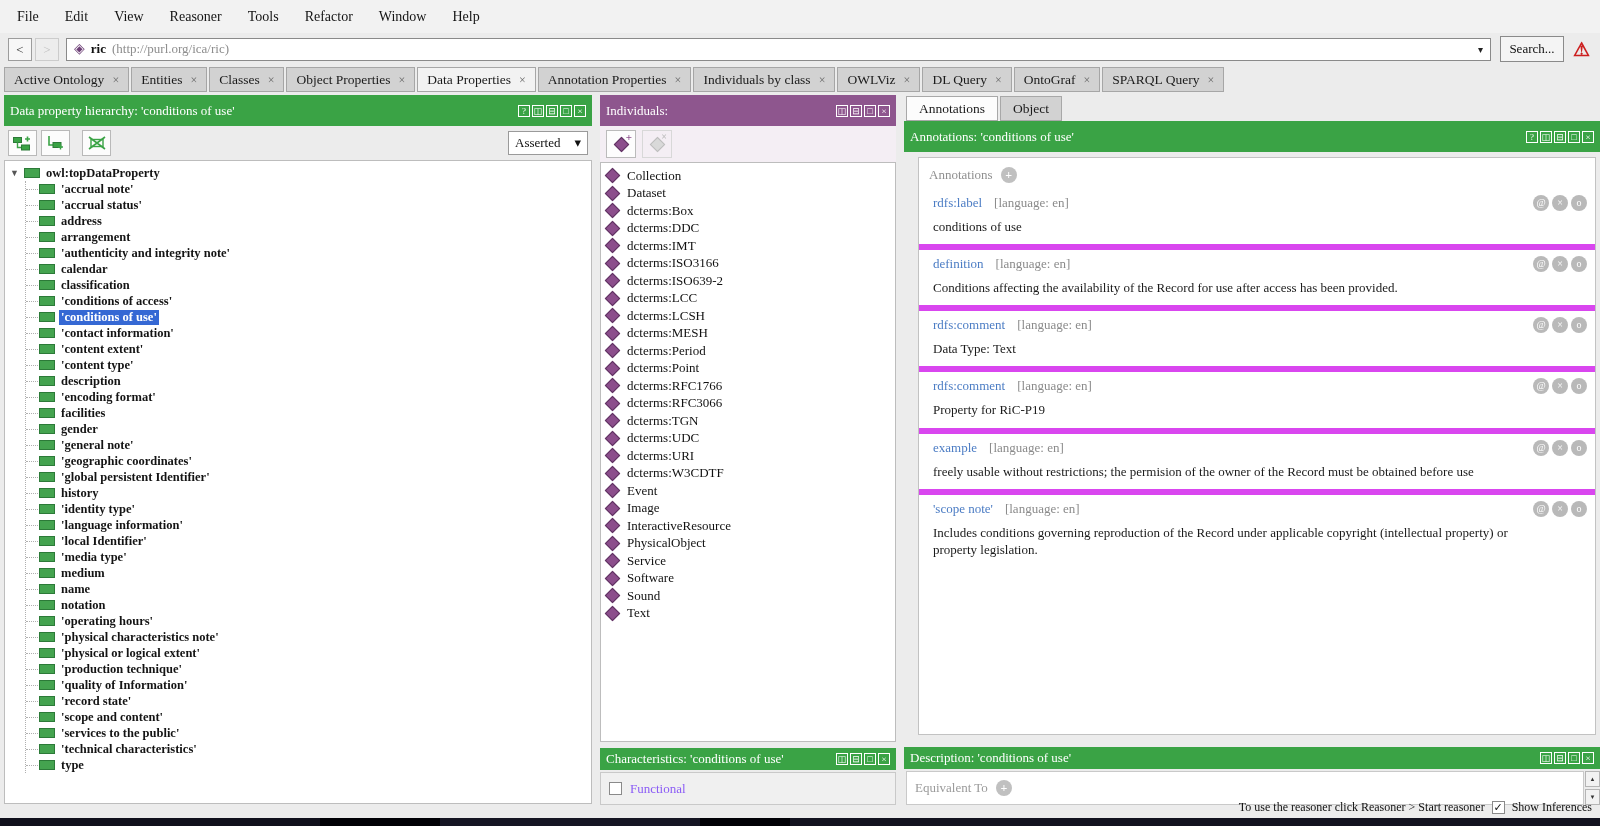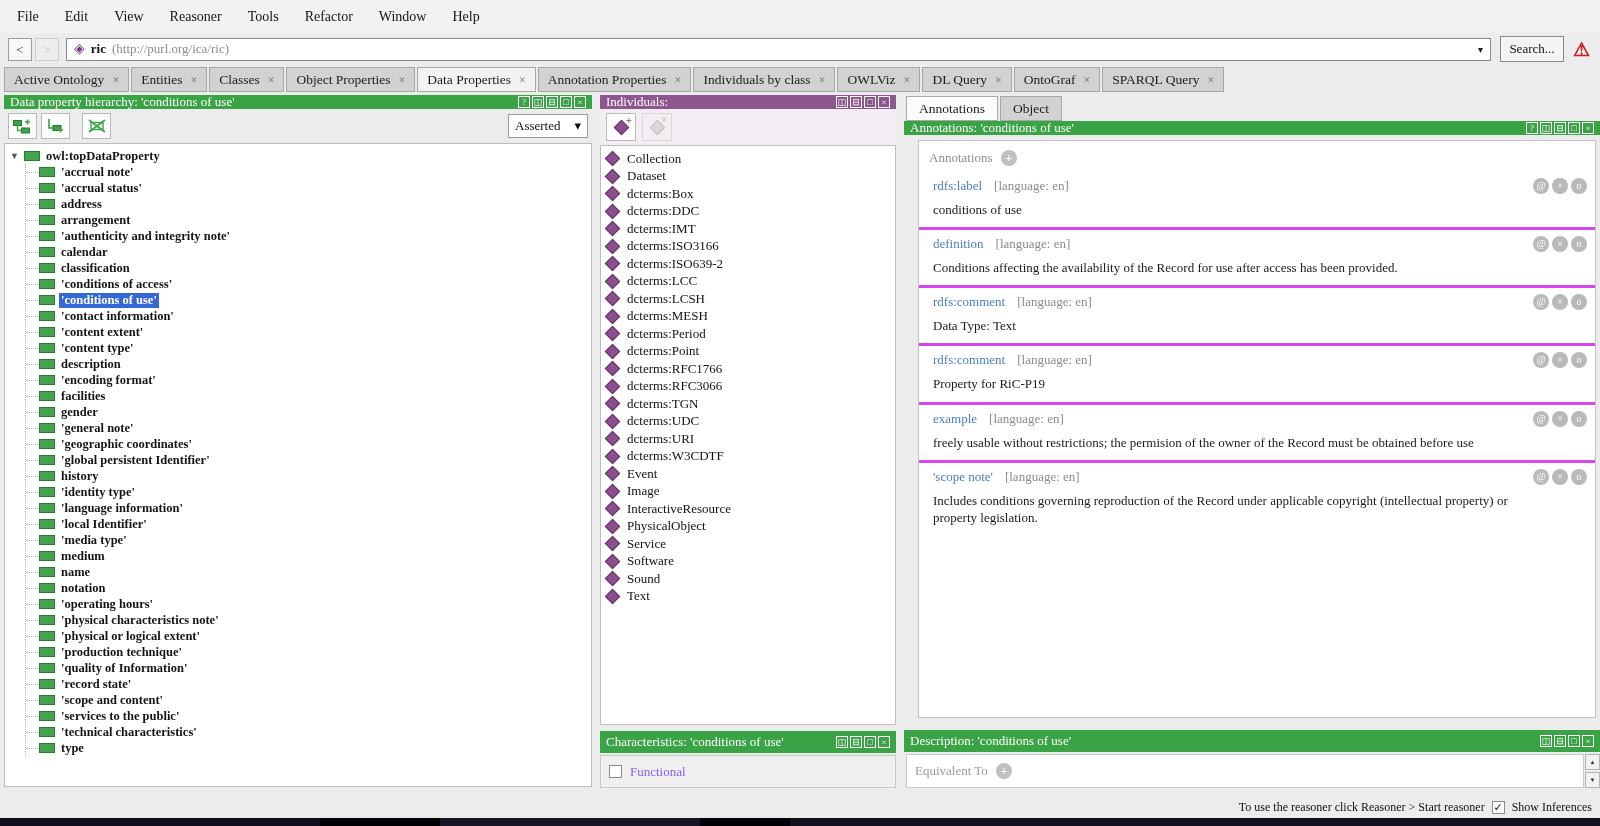--- a/index.html
+++ b/index.html
@@ -20,21 +20,21 @@
   .combo-caret{margin-left:auto;color:#222;font-size:10px;}
   .search-btn{width:64px;height:26px;border:1px solid #8a8a8a;background:#f4f4f4;font-size:13px;text-align:center;line-height:24px;box-sizing:border-box;margin-left:6px;color:#111;}
   .warning-icon{color:#cc1f1f;font-size:19px;margin:0 2px 0 6px;font-weight:bold;}
 
   .tabbar{position:absolute;top:65px;left:0;right:0;height:27px;display:flex;align-items:flex-end;padding-left:4px;gap:2px;}
   .tab{height:25px;background:#d2d2d2;border:1px solid #a6a6a6;display:flex;align-items:center;padding:0 9px;font-size:13.5px;color:#1a1a1a;box-sizing:border-box;white-space:nowrap;}
   .tab.active{background:#f2f2f2;}
   .tab-close{margin-left:8px;color:#6a6a6a;font-size:12px;line-height:12px;}
 
   
-  .panel-header{height:14px;background:#3AA345;color:#fff;display:flex;align-items:center;justify-content:space-between;padding:0 6px;font-size:13px;box-sizing:border-box;}
+  .panel-header{height:31px;background:#3AA345;color:#fff;display:flex;align-items:center;justify-content:space-between;padding:0 6px;font-size:13px;box-sizing:border-box;}
   .panel-header.purple{background:#8E568E;}
   .hicons{display:flex;gap:2px;align-items:center;}
   .hicon{width:12px;height:12px;border:1px solid #fff;font-size:9px;line-height:10px;text-align:center;color:#fff;box-sizing:border-box;overflow:hidden;}
 
   
   .left-panel{position:absolute;left:4px;top:95px;width:588px;height:715px;}
   .left-toolbar{height:34px;display:flex;align-items:center;padding:4px 4px;gap:4px;box-sizing:border-box;}
   .tool-btn{width:29px;height:26px;background:#fcfcfc;border:1px solid #b9b9b9;display:flex;align-items:center;justify-content:center;box-sizing:border-box;}
   .tool-btn.gap{margin-left:8px;}
   .spacer{flex:1;}
@@ -67,21 +67,21 @@
   .checkbox{width:13px;height:13px;border:1px solid #8a8a8a;background:#fff;box-sizing:border-box;font-size:11px;line-height:11px;text-align:center;color:#111;}
 
   
   .right-panel{position:absolute;left:904px;top:95px;width:696px;height:715px;}
   .rtabs{height:26px;display:flex;align-items:flex-end;padding-left:2px;gap:2px;}
   .rtab{height:25px;padding:0 12px;font-size:13.5px;display:flex;align-items:center;border:1px solid #a8a8a8;background:#d2d2d2;box-sizing:border-box;color:#1a1a1a;}
   .rtab.active{background:#fcfcfc;}
   .ann-box{margin:5px 4px 0 14px;background:#fff;border:1px solid #c2c2c2;height:578px;overflow:hidden;box-sizing:border-box;}
   .ann-section{padding:9px 10px 6px 10px;color:#8f8f8f;display:flex;gap:8px;align-items:center;font-size:13px;}
   .plus-circle{width:16px;height:16px;border-radius:50%;background:#c0c0c0;color:#fff;font-size:12px;line-height:16px;text-align:center;font-weight:bold;}
-  .ann-entry{margin:0 0 0 0;padding:6px 10px 9px 14px;border-bottom:3px solid #d946ef;position:relative;}
+  .ann-entry{margin:0 0 0 0;padding:6px 10px 9px 14px;border-bottom:6px solid #d946ef;position:relative;}
   .ann-entry:last-child{border-bottom:none;}
   .ann-head{display:flex;gap:12px;font-size:13px;align-items:baseline;}
   .ann-prop{color:#4B7CC4;}
   .ann-lang{color:#8a8a8a;}
   .ann-btns{position:absolute;right:8px;top:6px;display:flex;gap:3px;}
   .circle-btn{width:16px;height:16px;border-radius:50%;background:#b9b9b9;color:#fff;font-size:10px;text-align:center;line-height:16px;}
   .ann-value{margin-top:7px;font-size:13px;color:#1a1a1a;line-height:1.32;padding-right:70px;}
   .desc-header{margin-top:12px;height:22px;}
   .equiv-box{margin:2px 16px 0 2px;height:34px;background:#fff;border:1px solid #c9c9c9;display:flex;align-items:center;gap:8px;padding:0 8px;font-size:13px;color:#9a9a9a;box-sizing:border-box;}
   .spinner{position:absolute;right:0;bottom:-37px;width:15px;height:34px;display:flex;flex-direction:column;gap:2px;}

